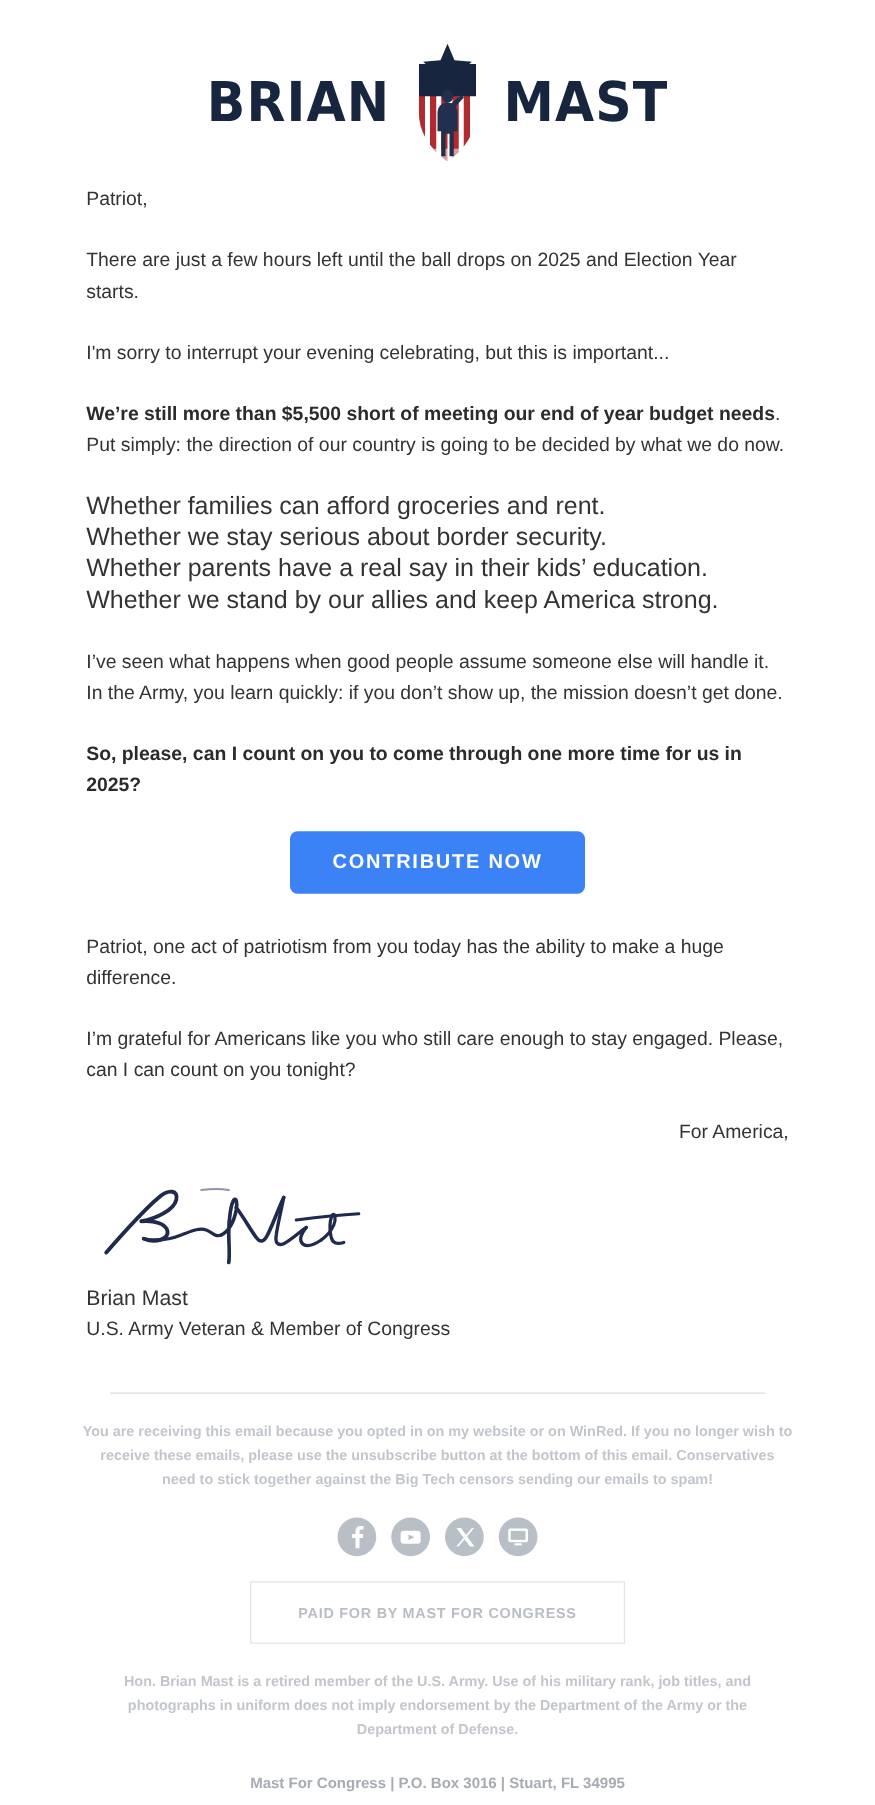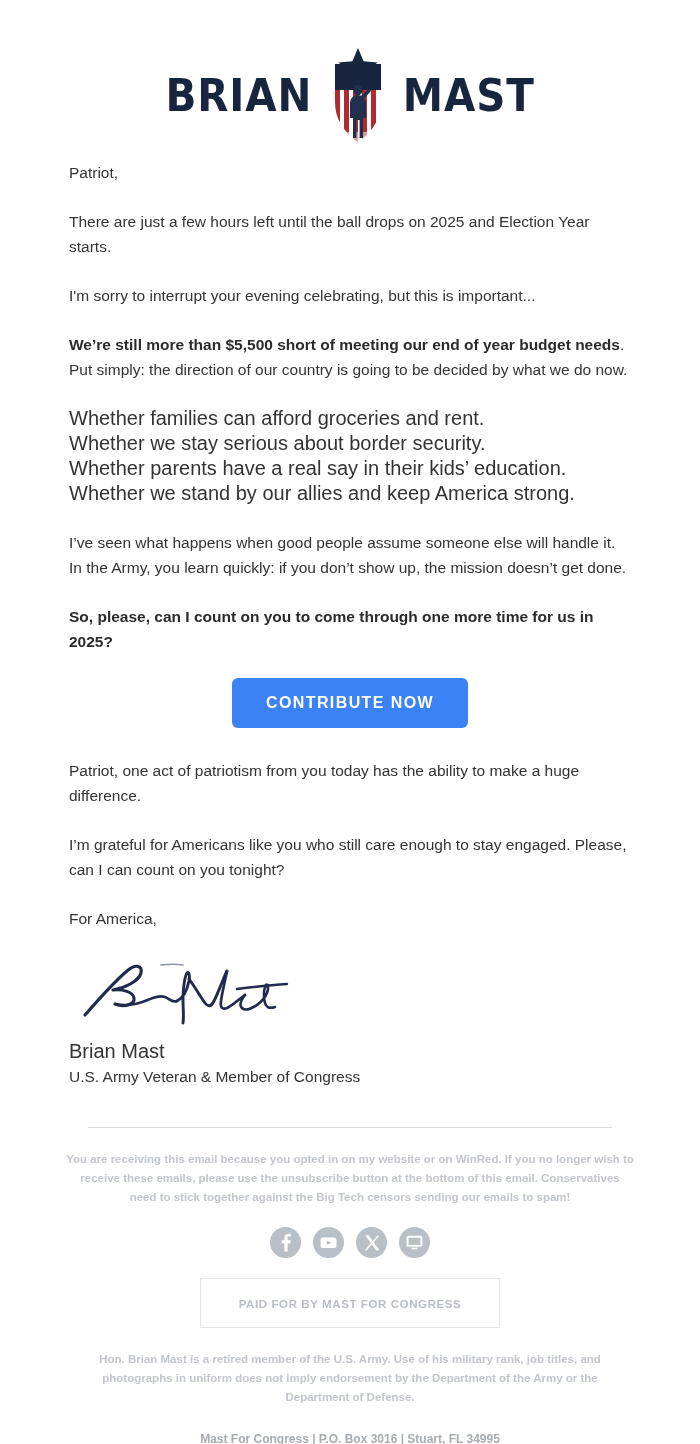--- a/index.html
+++ b/index.html
@@ -15,21 +15,21 @@
   .email {
     width: 700px;
     min-height: 1444px;
     background: #ffffff;
     position: relative;
     overflow: hidden;
   }
 
   
   .header {
-    padding-top: 46px;
+    padding-top: 33px;
     padding-bottom: 14px;
     text-align: center;
   }
   .logo-lockup {
     display: inline-flex;
     align-items: center;
     justify-content: center;
     gap: 0px;
     height: 100px;
   }
@@ -89,21 +89,21 @@
     font-family: "Liberation Sans", sans-serif;
     line-height: 1;
   }
 
   
   .signature-img {
     display: block;
     margin: 6px 0 8px 0;
   }
   .sig-name {
-    font-size: 20px;
+    font-size: 17px;
     line-height: 25px;
     color: #333333;
   }
   .sig-title {
     font-size: 15.5px;
     line-height: 25px;
     color: #333333;
   }
 
   
@@ -247,21 +247,21 @@
     <p class="copy"><b>So, please, can I count on you to come through one more time for us in 2025?</b></p>
 
     <div class="cta-wrap">
       <a class="cta-button" href="#">CONTRIBUTE NOW</a>
     </div>
 
     <p class="copy">Patriot, one act of patriotism from you today has the ability to make a huge difference.</p>
 
     <p class="copy">I’m grateful for Americans like you who still care enough to stay engaged. Please, can I can count on you tonight?</p>
 
-    <p class="copy" style="margin-bottom:22px;">For America,</p>
+    <p class="copy" style="margin-bottom:22px;text-align:right;">For America,</p>
 
     <div>
       <span>
         <svg class="signature-img" width="250" height="78" viewBox="0 0 250 78" xmlns="http://www.w3.org/2000/svg">
           <g fill="none" stroke="#1f2a4d" stroke-linecap="round" stroke-linejoin="round">
             <path d="M16 62 C30 46 46 28 58 18 C66 11 74 12 72 20 C70 28 56 35 44 37 C54 36 64 39 65 45 C66 51 56 55 46 51" stroke-width="3.1"></path>
             <path d="M46 51 C56 53 66 52 76 48 C84 45 90 42 96 44 C101 46 103 50 108 48" stroke-width="2.6"></path>
             <path d="M108 48 C114 45 118 38 120 28 C121 22 120 18 118 20 C116 23 114 34 114 46 C114 56 115 64 114 70" stroke-width="2.9"></path>
             <path d="M120 26 C126 34 131 43 136 50 C139 54 142 54 145 48 C150 38 154 26 158 18" stroke-width="2.9"></path>
             <path d="M158 18 C156 28 153 40 152 48 C151 54 153 57 158 55 C164 52 170 46 176 42" stroke-width="2.7"></path>

